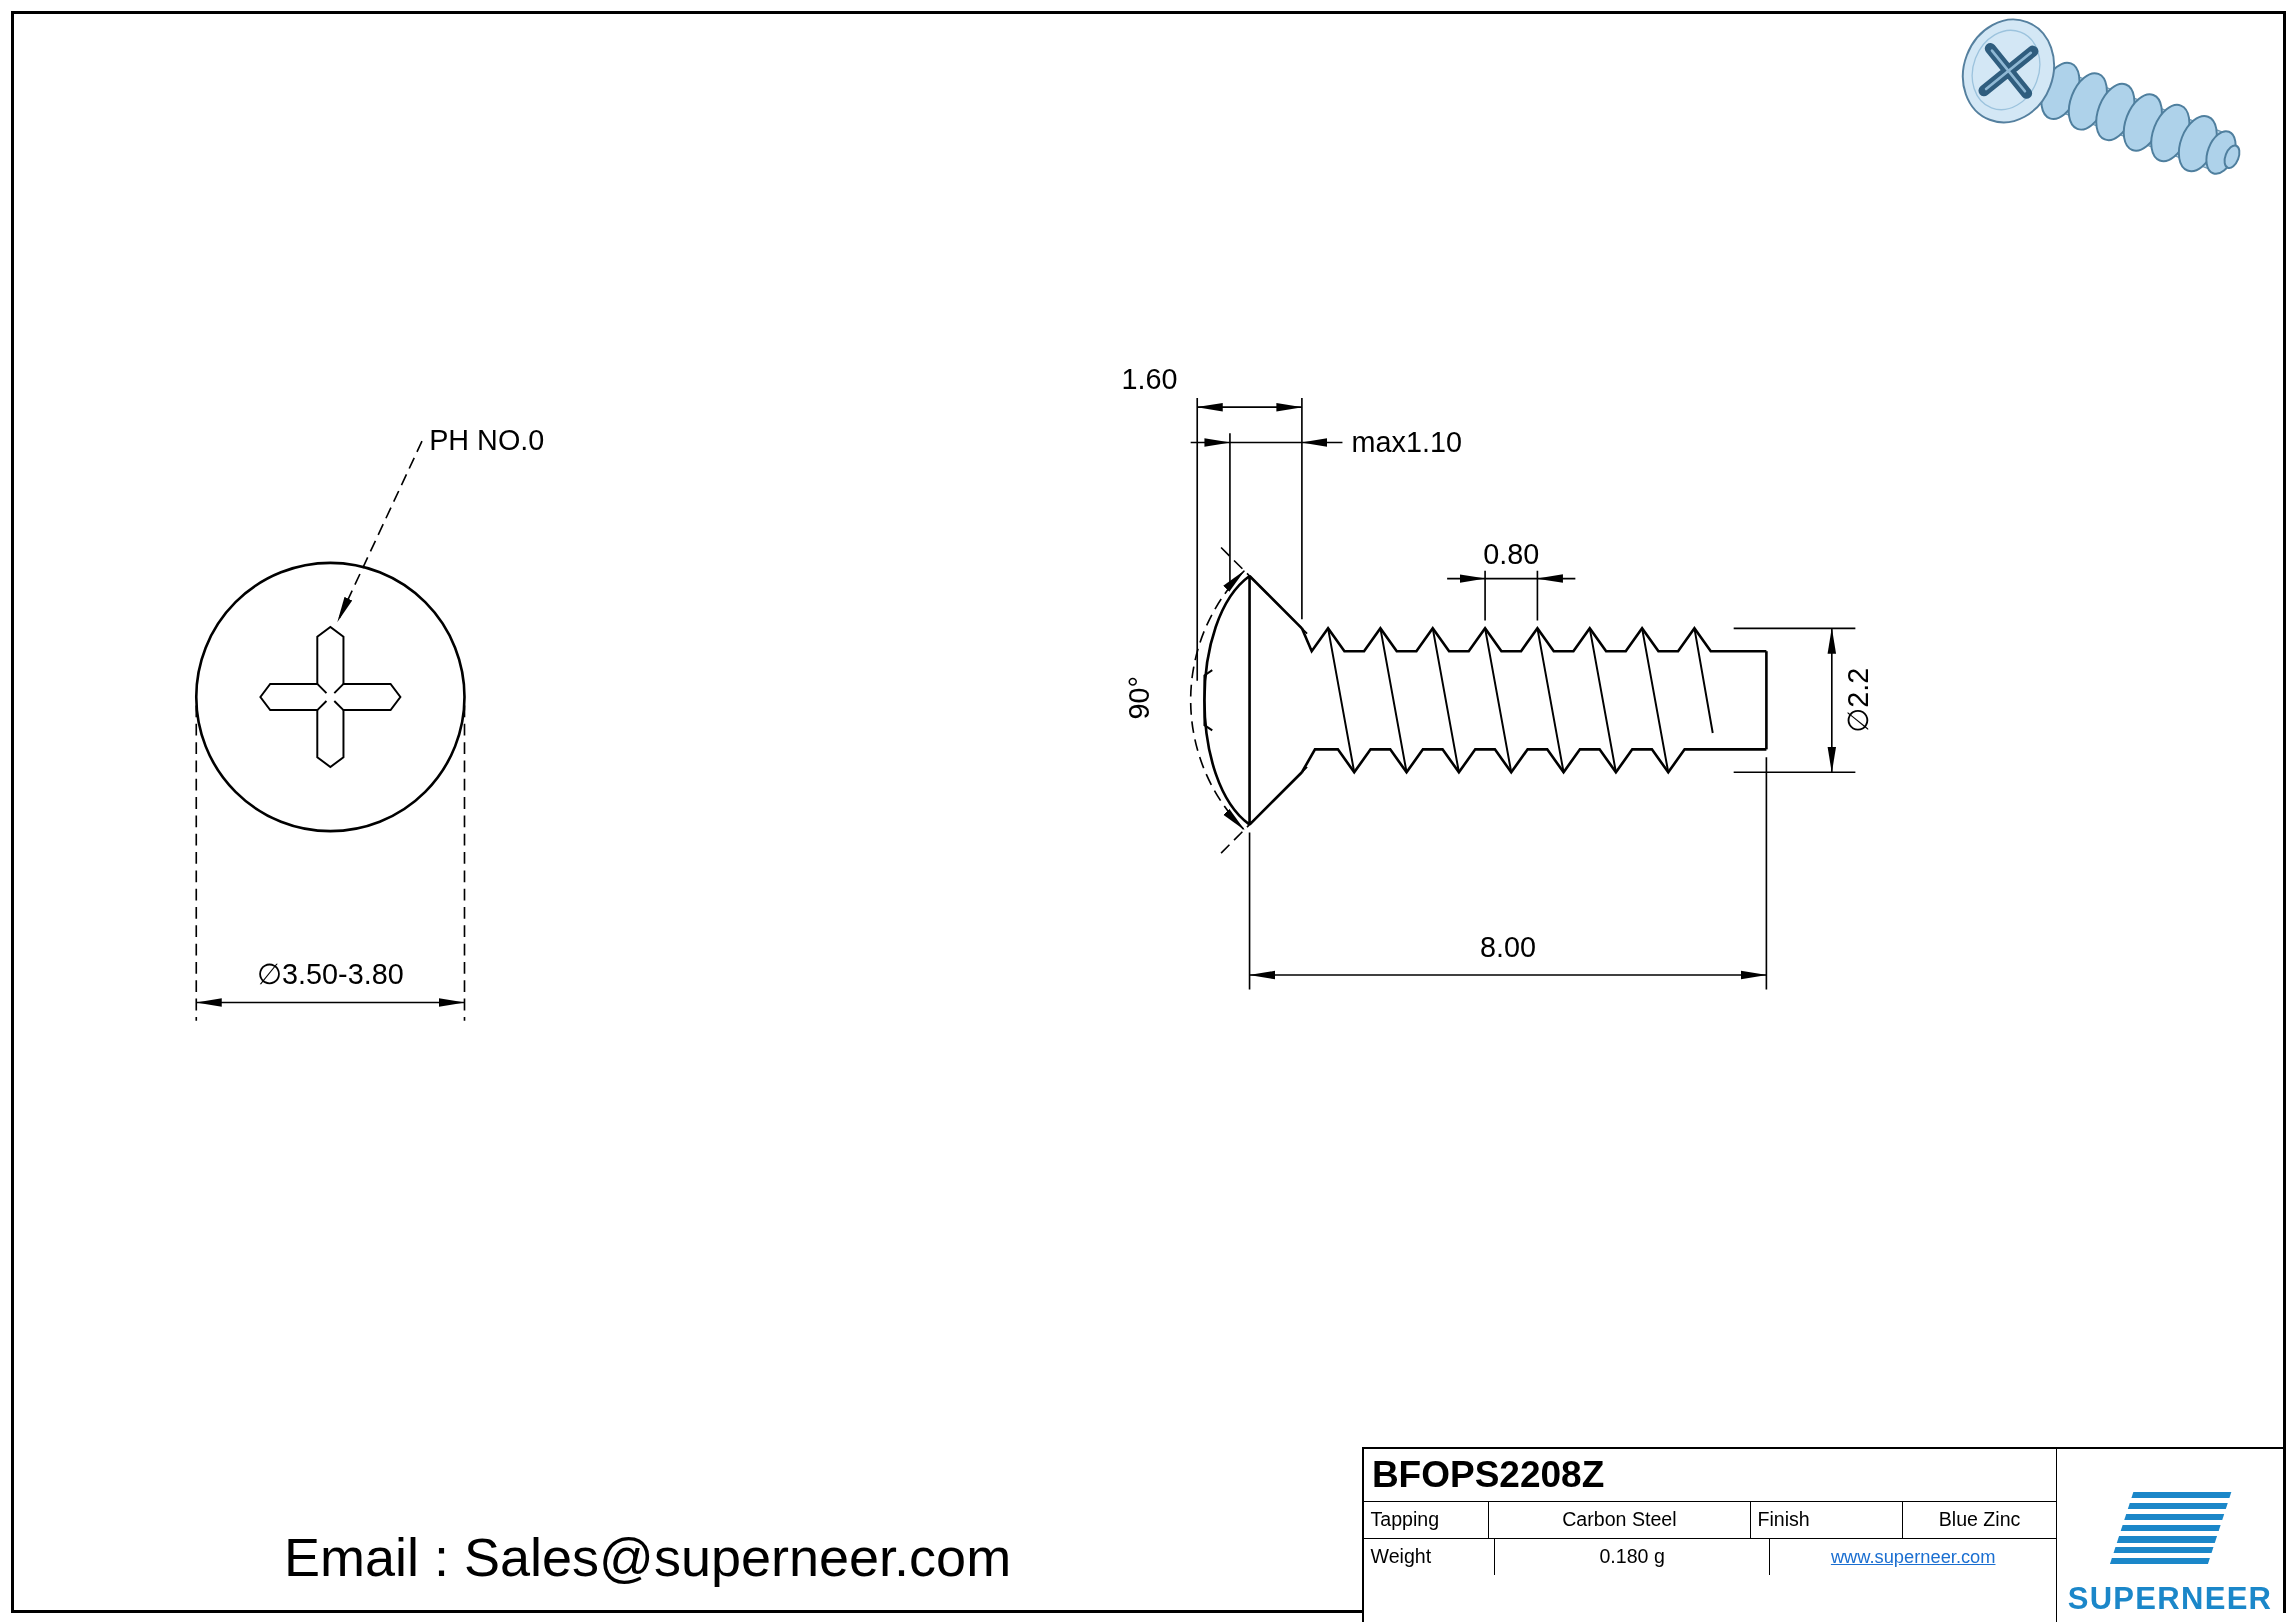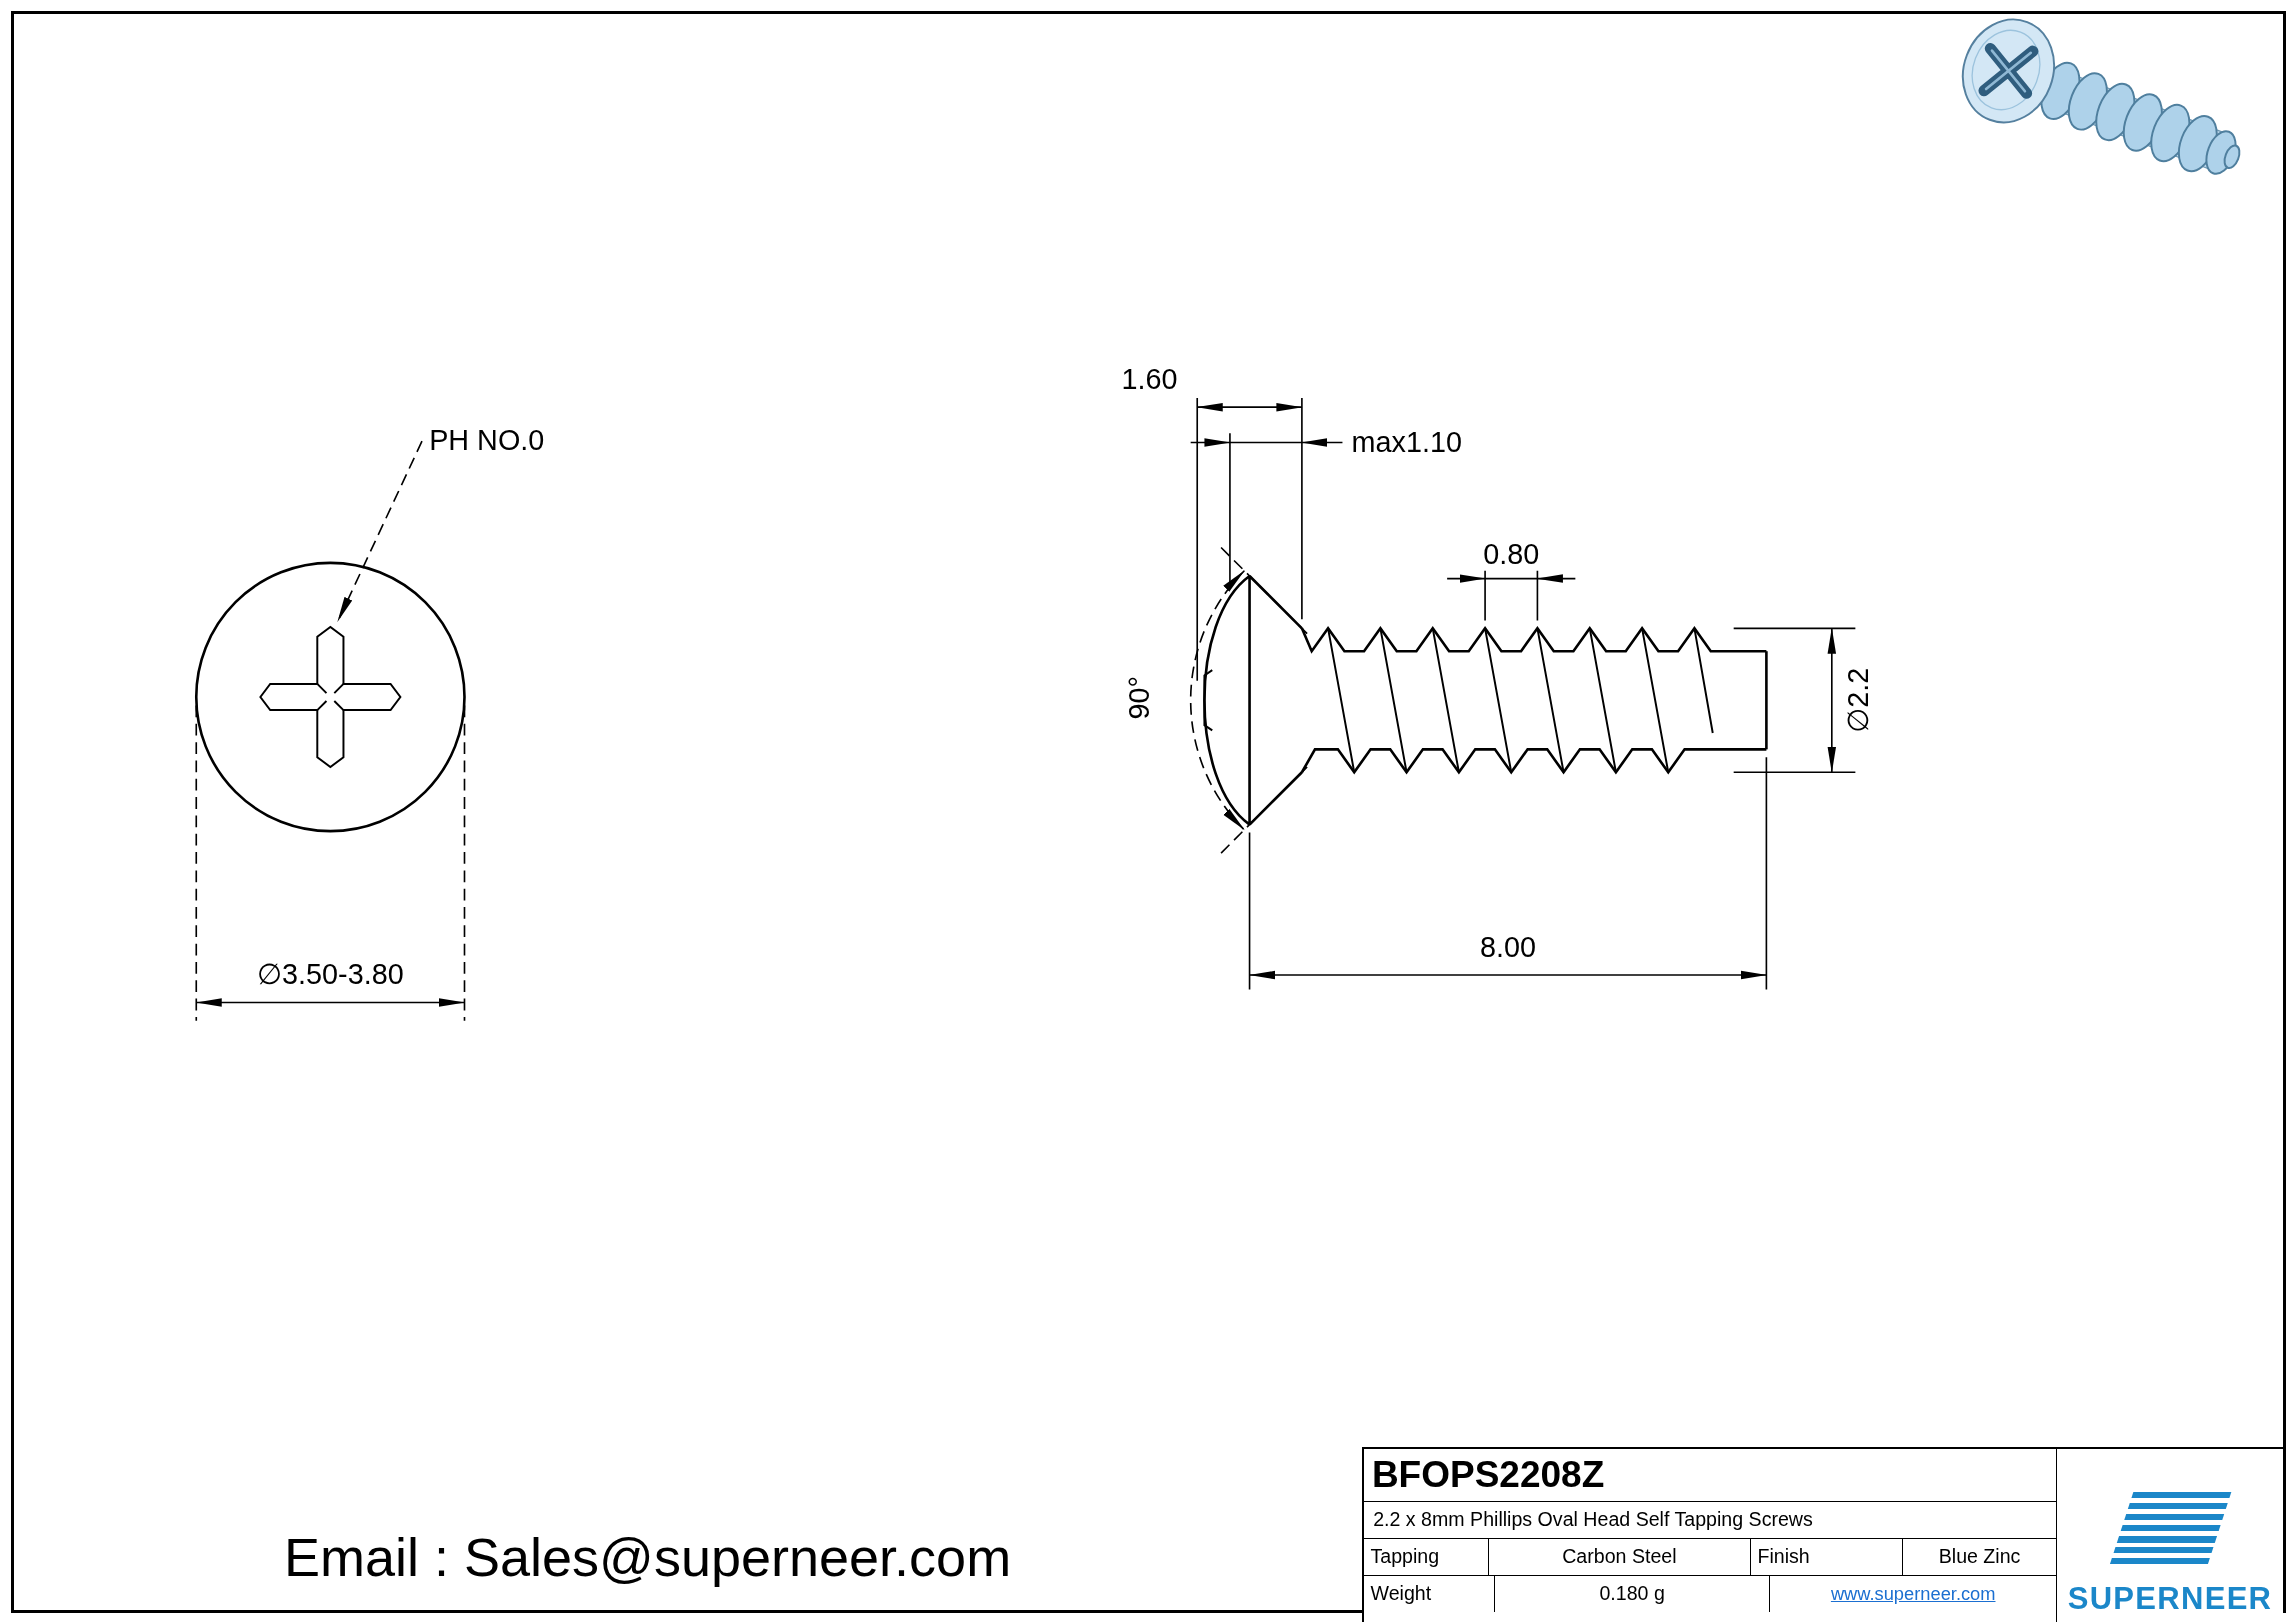--- a/index.html
+++ b/index.html
@@ -135,21 +135,20 @@
       <path d="M-40,0 L40,0 M0,-44 L0,44" stroke="#8fb8d4" stroke-width="4" stroke-linecap="round" fill="none"></path>
     </g>
   </g>
 </svg>
 
 <div class="email">Email : Sales@superneer.com</div>
 
 <div class="tb">
   <div class="tb-left">
     <div class="tb-pn">BFOPS2208Z</div>
-    <div class="tb-desc">2.2 x 8mm Phillips Oval Head Self Tapping Screws</div>
     <div class="tb-row">
       <div class="cell lbl w1">Tapping</div>
       <div class="cell val w2">Carbon Steel</div>
       <div class="cell lbl w3">Finish</div>
       <div class="cell val w4">Blue Zinc</div>
     </div>
     <div class="tb-row">
       <div class="cell lbl w1">Weight</div>
       <div class="cell val w2">0.180 g</div>
       <div class="cell val w5">

